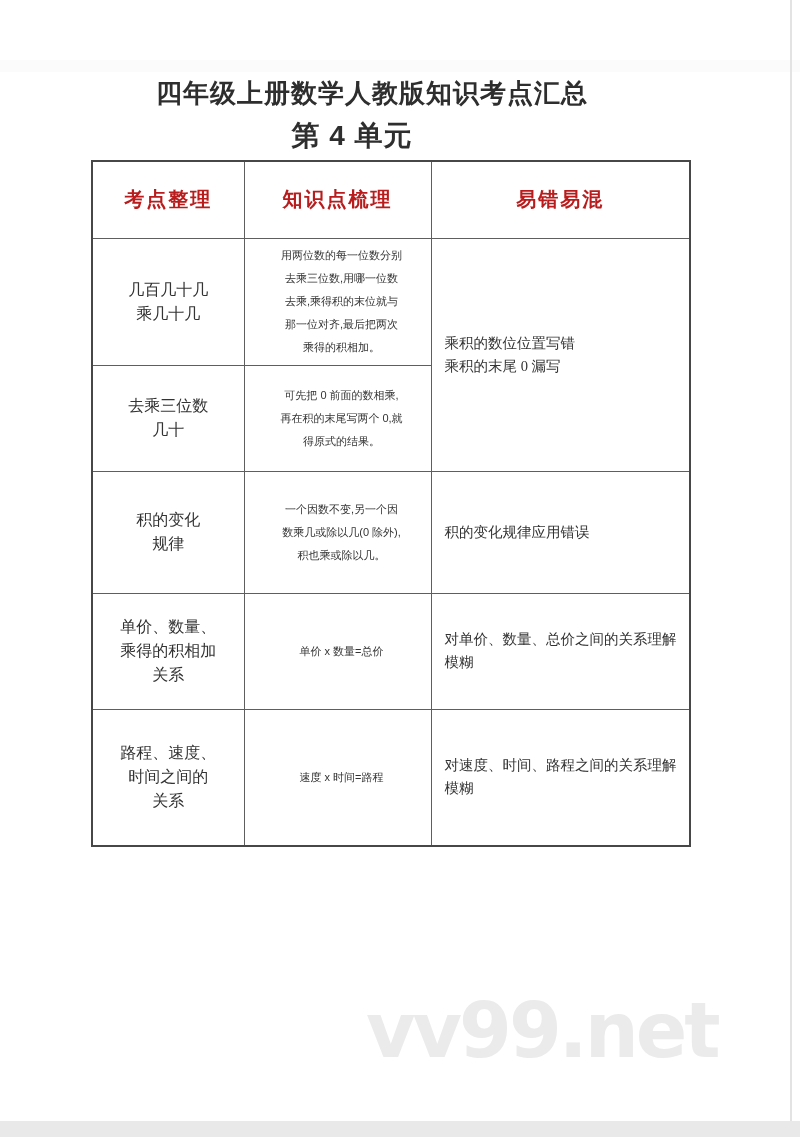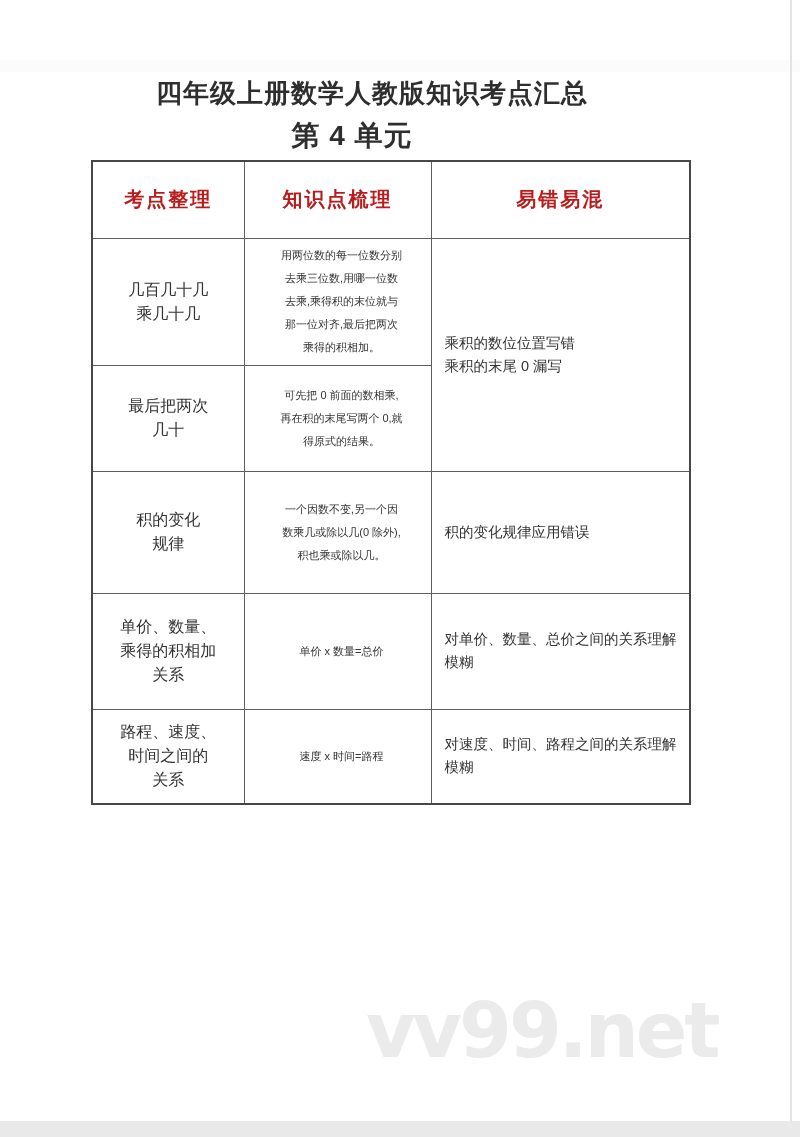--- a/index.html
+++ b/index.html
@@ -73,40 +73,41 @@
     font-weight: 700;
     text-align: center;
     letter-spacing: 2px;
     color: #b91c1c;
   }
   tr.h-head { height: 77px; }
   tr.h-r1 { height: 127px; }
   tr.h-r2 { height: 106px; }
   tr.h-r3 { height: 122px; padding-left: 32px; }
   tr.h-r4 { height: 116px; }
-  tr.h-r5 { height: 95px; }
+  tr.h-r5 { height: 137px; }
 
   td.c-topic {
     text-align: center;
     font-size: 16px;
     line-height: 24px;
     padding: 0 4px;
   }
   td.c-knowledge {
     text-align: center;
     font-size: 11px;
     line-height: 23px;
     padding: 0 4px 0 12px;
     margin-top: 24px;
   }
   td.c-mistake {
     text-align: left;
     font-size: 14.5px;
     line-height: 23px;
     padding: 0 4px 0 13px;
+    font-family: Liberation Serif, serif;
   }
 
   .watermark {
     position: absolute;
     left: 366px; top: 986px;
     font-family: "DejaVu Sans", sans-serif;
     font-size: 76px;
     font-weight: 800;
     letter-spacing: -3px;
     color: #ebebeb;
@@ -148,21 +149,21 @@
 乘几十几</td>
         <td class="c-knowledge">用两位数的每一位数分别
 去乘三位数,用哪一位数
 去乘,乘得积的末位就与
 那一位对齐,最后把两次
 乘得的积相加。</td>
         <td class="c-mistake" rowspan="2">乘积的数位位置写错
 乘积的末尾 0 漏写</td>
       </tr>
       <tr class="h-r2">
-        <td class="c-topic">最后把两次
+        <td class="c-topic">去乘三位数
 几十</td>
         <td class="c-knowledge">可先把 0 前面的数相乘,
 再在积的末尾写两个 0,就
 得原式的结果。</td>
       </tr>
       <tr class="h-r3">
         <td class="c-topic">积的变化
 规律</td>
         <td class="c-knowledge">一个因数不变,另一个因
 数乘几或除以几(0 除外),

